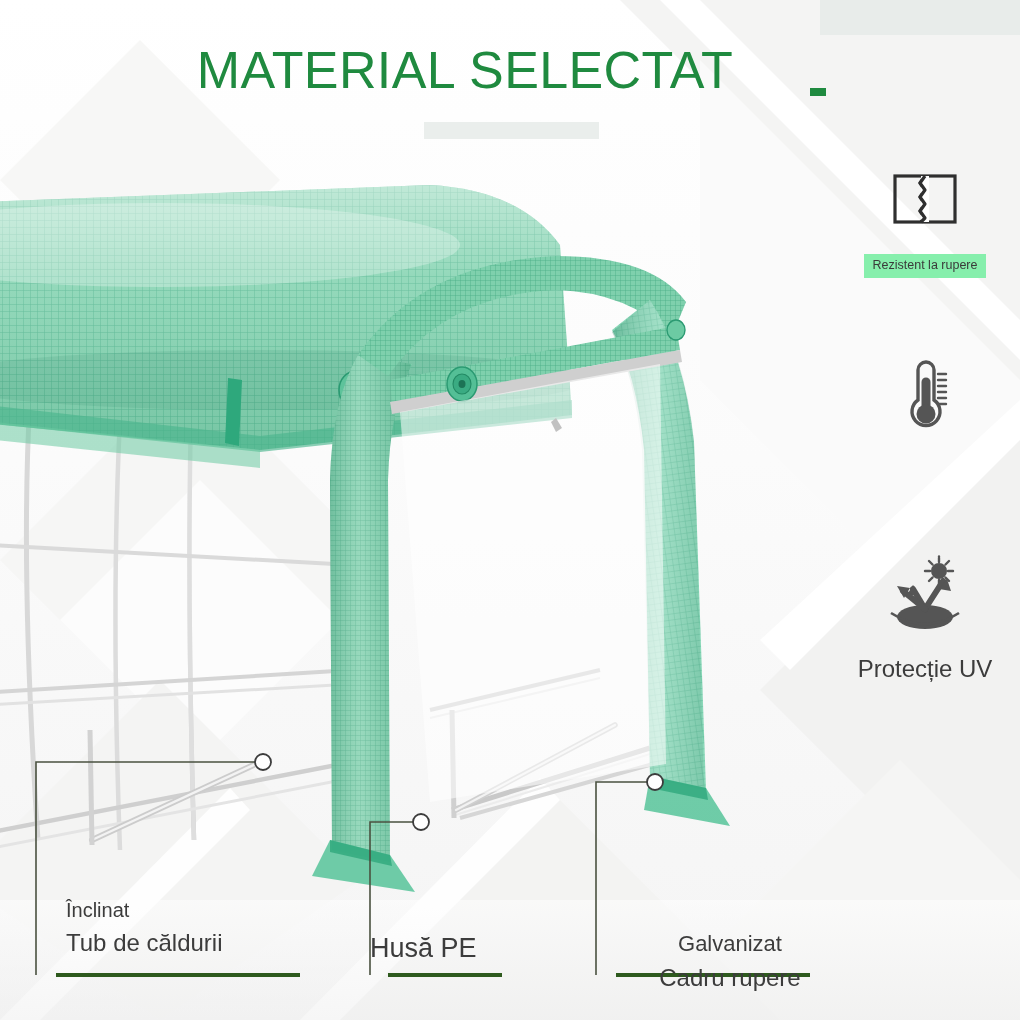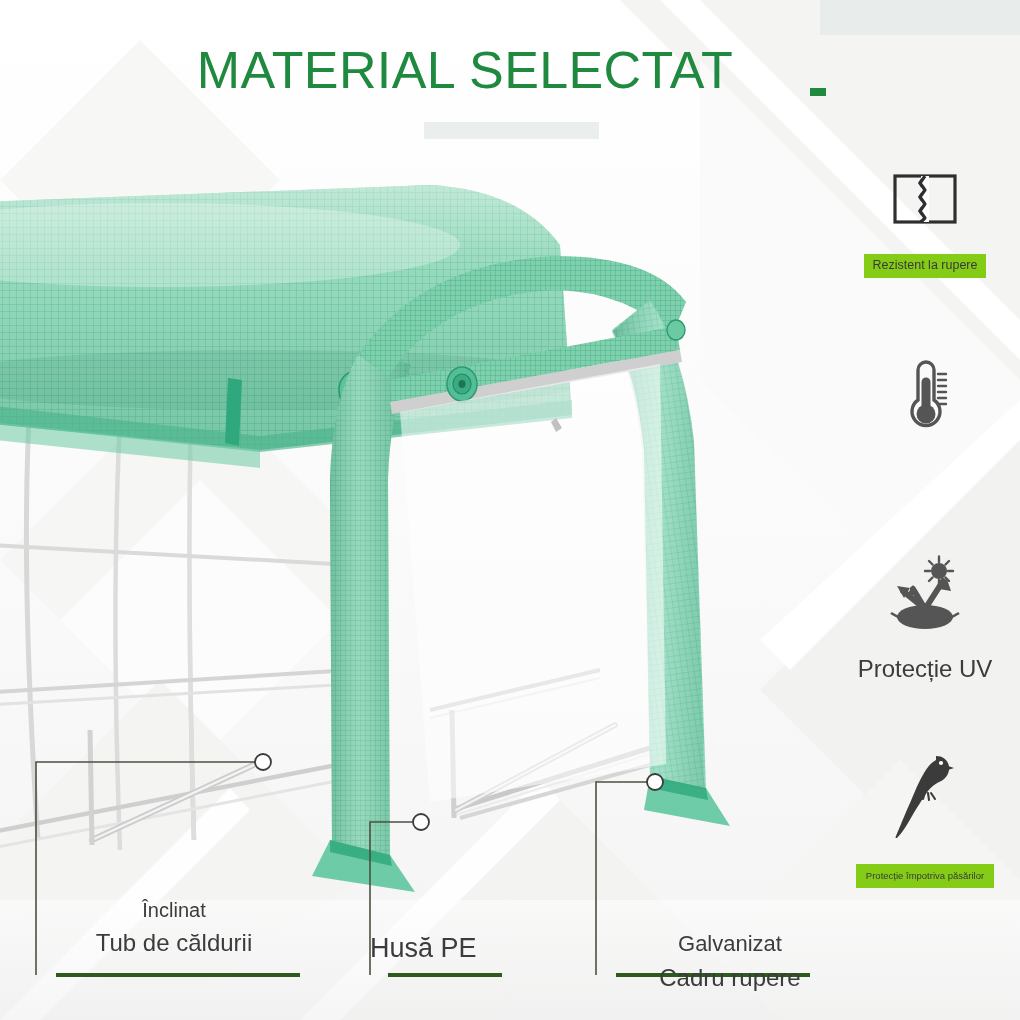--- a/index.html
+++ b/index.html
@@ -30,37 +30,37 @@
   }
 
   
   #gh{position:absolute;left:-40px;top:150px;width:830px;height:760px;}
 
   
   .rail{position:absolute;right:0;top:170px;width:190px;height:740px;}
   .feat{position:absolute;width:190px;text-align:center;}
   .feat .ic{display:block;margin:0 auto;}
   .badge{
-    display:inline-block;background:#84cc16;color:#3a3a3a;
+    display:inline-block;background:#86efac;color:#3a3a3a;
     padding:4px 9px;line-height:1.25;white-space:nowrap;
   }
   .badge.b1{font-size:12.5px;margin-top:26px;}
   .badge.b2{font-size:20.5px;margin-top:22px;}
   .plainlabel{font-size:24px;color:#3c3c3c;margin-top:20px;display:block;}
   .badge.b4{font-size:9.5px;margin-top:26px;padding:6px 10px;}
 
   .f1{top:0px;}
   .f2{top:190px;}
   .f3{top:385px;}
   .f4{top:580px;}
 
   
   .callouts{position:absolute;inset:0;}
   .co-label{position:absolute;color:#3c3c3c;}
-  .co-l1{left:20px;top:895px;width:280px;text-align:center;padding-left:14px;}
+  .co-l1{left:52px;top:895px;width:280px;padding-left:14px;}
   .co-l2{left:370px;top:930px;width:200px;text-align:left;}
   .co-l3{left:600px;top:895px;width:260px;text-align:center;}
   .co-line1{font-size:20px;line-height:1.55;}
   .co-line2{font-size:24px;line-height:1.4;}
   .co-l2 .co-line2{font-size:27px;}
   .co-l3 .co-line1{font-size:22px;margin-top:32px;}
   .co-l3 .co-line2{font-size:24px;}
 </style>
 </head>
 <body>
@@ -305,35 +305,20 @@
 
         <g stroke="#555" stroke-width="6" stroke-linecap="round">
           <path d="M48 54 L26 36"></path>
         </g>
         <polygon points="20,31 33,33 27,43" fill="#555"></polygon>
         <polygon points="70,24 62,34 74,36" fill="#555"></polygon>
       </svg>
       <span class="plainlabel">Protecție UV</span>
     </div>
 
-    <div class="feat f4">
-      <svg class="ic" width="62" height="88" viewBox="0 0 62 88">
-        <path d="M42 6 c9 0 14 7 13 14 c-1 6 -5 10 -10 12 c-4 2 -8 5 -11 9
-                 c-5 7 -12 18 -20 32 c-4 7 -9 13 -11 15 c-1 1 -2 0 -1 -2
-                 c3 -7 9 -22 14 -33 c5 -12 9 -22 14 -30 c4 -7 8 -11 12 -13 z" fill="#3b3b3b"></path>
-        <circle cx="47" cy="13" r="2.1" fill="#ffffff"></circle>
-        <path d="M54 16 l6 2 l-6 2 z" fill="#3b3b3b"></path>
-        <g stroke="#3b3b3b" stroke-width="2.1" stroke-linecap="round" fill="none">
-          <path d="M31 42 l-2 7"></path>
-            <path d="M34 43 l1 7"></path>
-            <path d="M37 43 l4 6"></path>
-        </g>
-      </svg>
-      <span class="badge b4">Protecție împotriva păsărilor</span>
-    </div>
   </div>
 
   <svg class="callouts" width="1020" height="1020" viewBox="0 0 1020 1020">
     <g stroke="#4a5240" stroke-width="1.6" fill="none">
 
       <path d="M262 762 L36 762 L36 975"></path>
 
       <path d="M420 822 L370 822 L370 975"></path>
 
       <path d="M654 782 L596 782 L596 975"></path>

